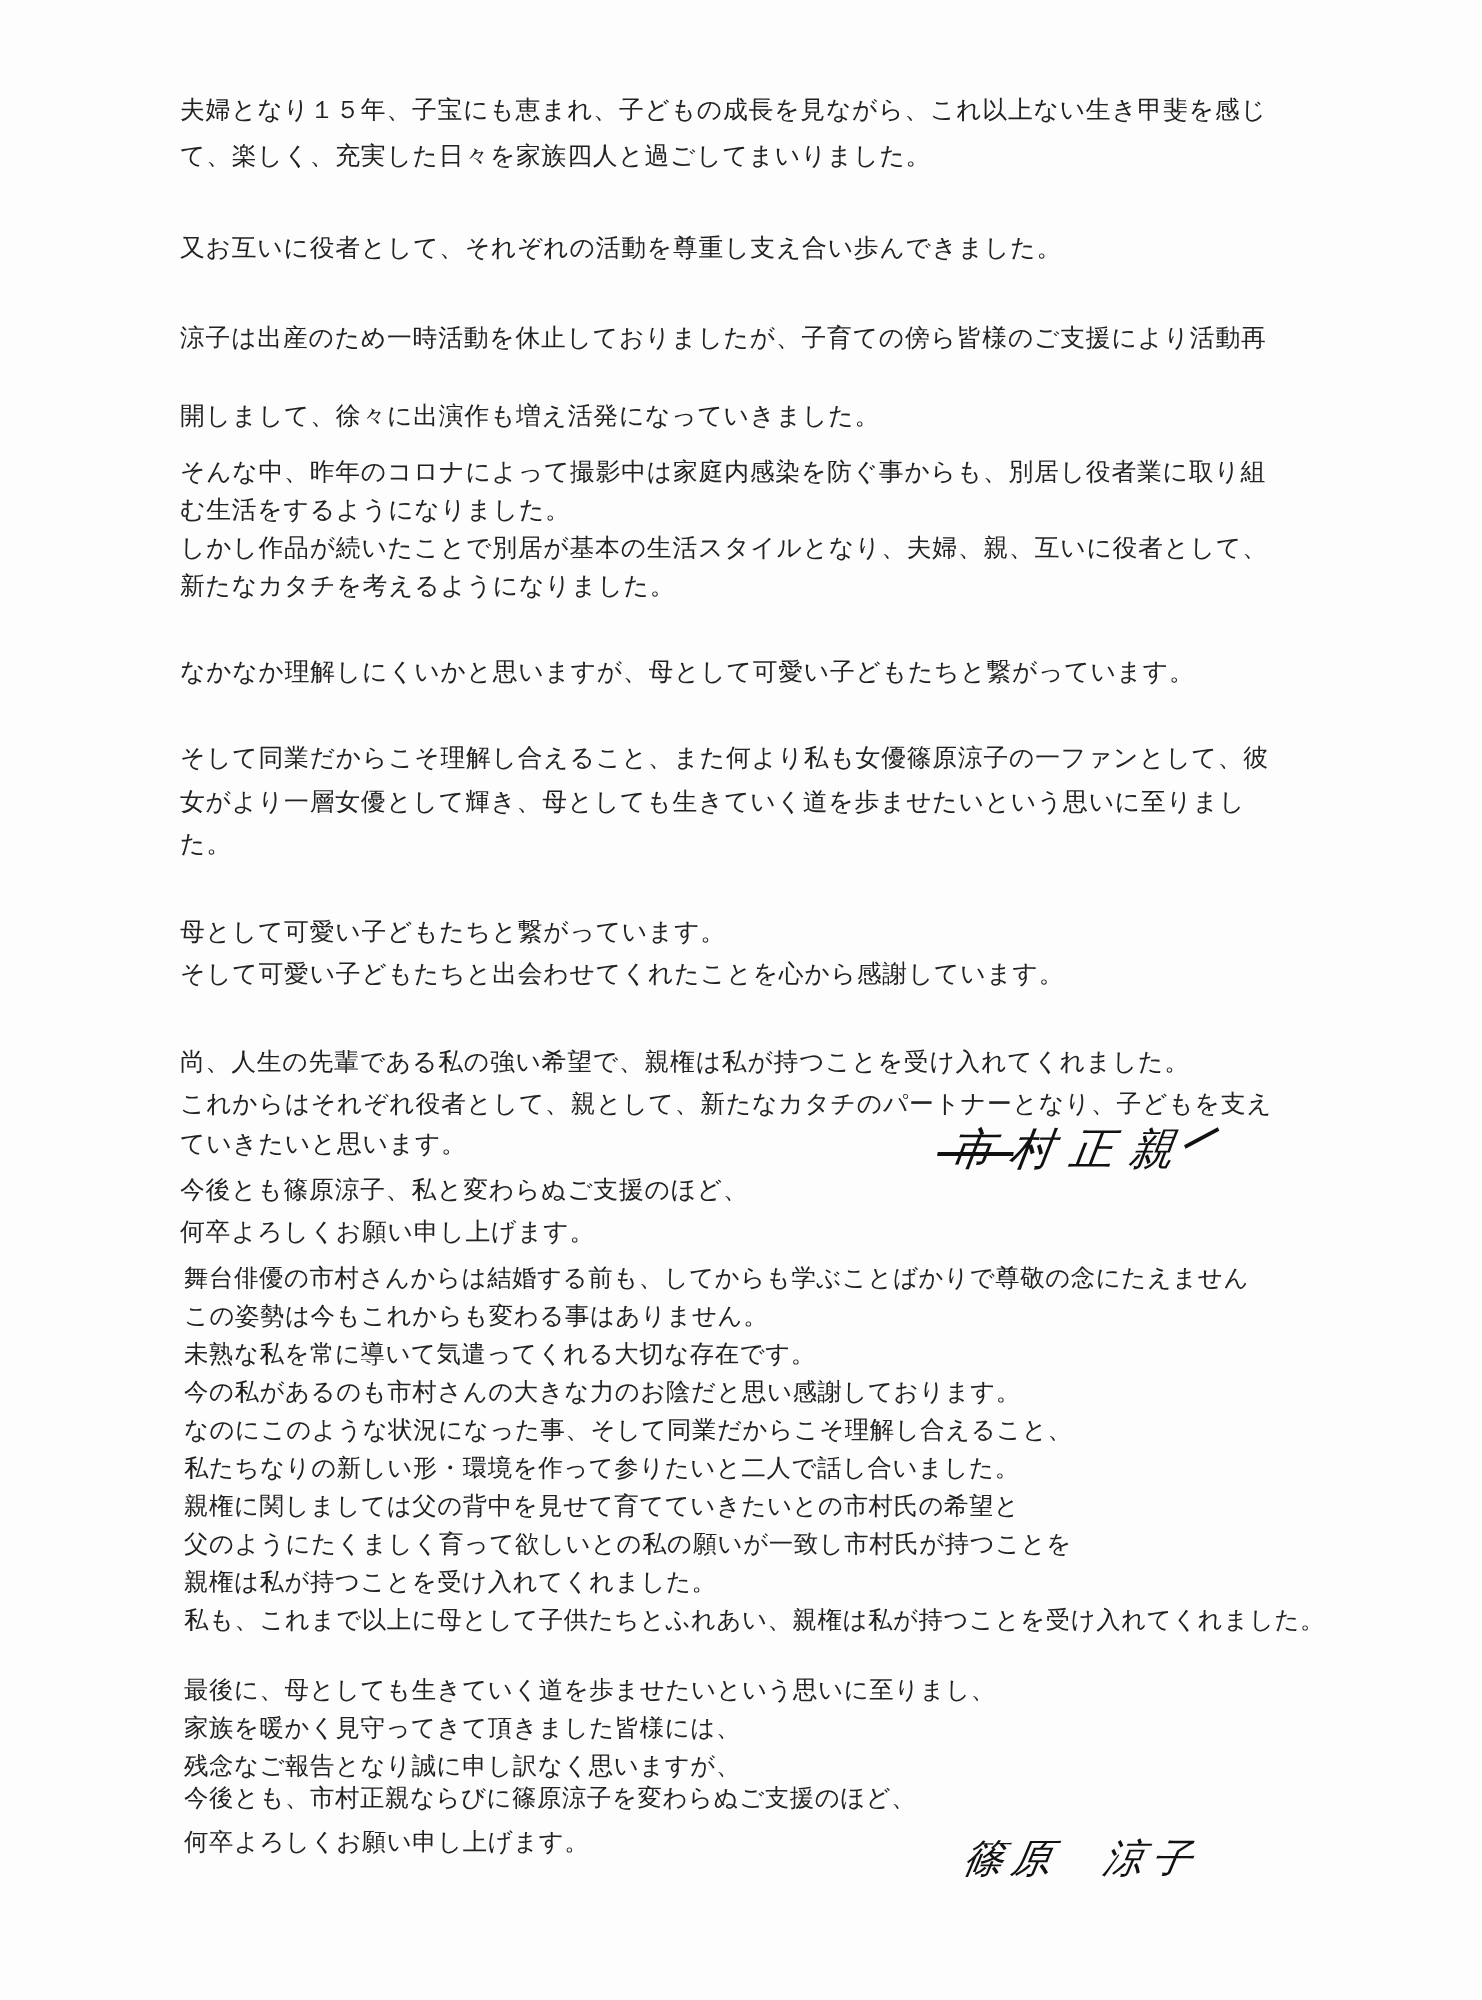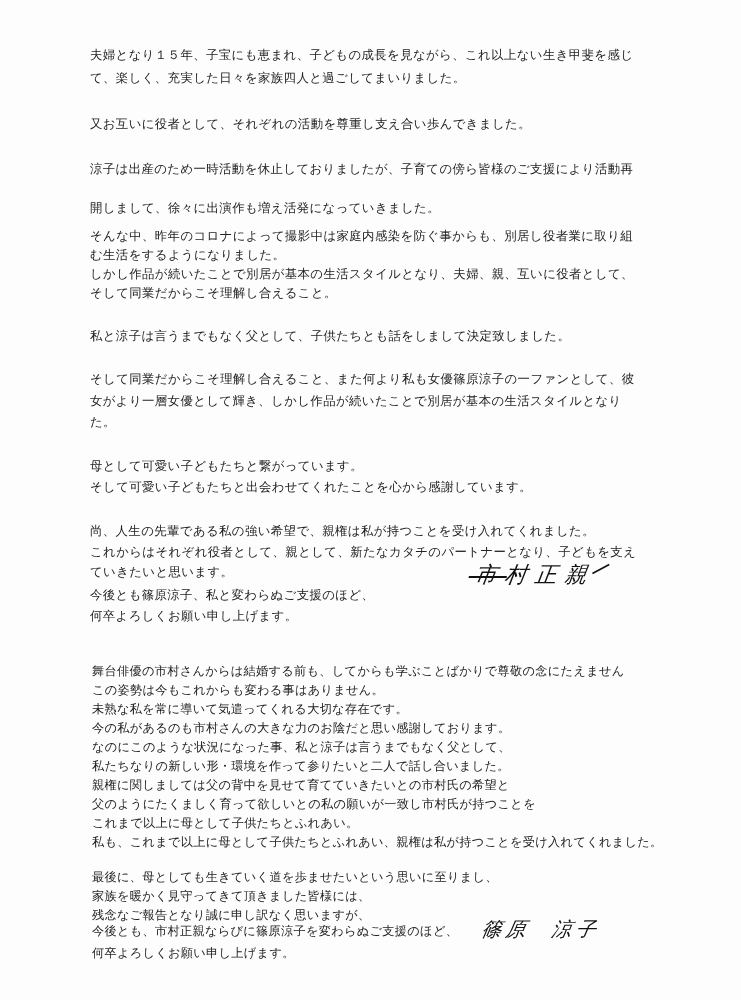--- a/index.html
+++ b/index.html
@@ -7,21 +7,21 @@
     width: 741px; height: 1000px; position: relative; overflow: hidden;
     font-family: "DejaVu Sans", "Liberation Sans", sans-serif;
     color: #1a1a1a;
   }
   .page { position: absolute; left: 0; top: 0; width: 741px; height: 1000px; background: #fdfdfd; }
   .line {
     position: absolute; left: 90px; white-space: nowrap;
     font-size: 12.4px; line-height: 18px; letter-spacing: 0.4px;
     color: #222;
   }
-  .line.s2 { left: 92px; font-size: 12.2px; letter-spacing: 0.3px; margin-top: 32px; }
+  .line.s2 { left: 92px; font-size: 12.2px; letter-spacing: 0.3px; }
   .sig {
     position: absolute; white-space: nowrap;
     font-family: "DejaVu Serif", "Liberation Serif", serif;
     color: #111; font-style: italic;
   }
   .sig-ichimura { left: 475px; top: 560px; font-size: 22px; letter-spacing: 8px; transform: skewX(-8deg); }
   .sig-ichimura::before {
     content: ""; position: absolute; left: -6px; top: 16px; width: 38px; height: 2px; background: #111;
   }
   .sig-ichimura::after {
@@ -41,51 +41,51 @@
     <div class="line" style="top:69px">て、楽しく、充実した日々を家族四人と過ごしてまいりました。</div>
 
     <div class="line" style="top:115px">又お互いに役者として、それぞれの活動を尊重し支え合い歩んできました。</div>
 
     <div class="line" style="top:160px">涼子は出産のため一時活動を休止しておりましたが、子育ての傍ら皆様のご支援により活動再</div>
     <div class="line" style="top:199px">開しまして、徐々に出演作も増え活発になっていきました。</div>
 
     <div class="line" style="top:227px">そんな中、昨年のコロナによって撮影中は家庭内感染を防ぐ事からも、別居し役者業に取り組</div>
     <div class="line" style="top:246px">む生活をするようになりました。</div>
     <div class="line" style="top:265px">しかし作品が続いたことで別居が基本の生活スタイルとなり、夫婦、親、互いに役者として、</div>
-    <div class="line" style="top:284px">そして同業だからこそ理解し合えること。</div>
+    <div class="line" style="top:284px">新たなカタチを考えるようになりました。</div>
 
-    <div class="line" style="top:327px">私と涼子は言うまでもなく父として、子供たちとも話をしまして決定致しました。</div>
+    <div class="line" style="top:327px">なかなか理解しにくいかと思いますが、母として可愛い子どもたちと繋がっています。</div>
 
     <div class="line" style="top:370px">そして同業だからこそ理解し合えること、また何より私も女優篠原涼子の一ファンとして、彼</div>
-    <div class="line" style="top:392px">女がより一層女優として輝き、しかし作品が続いたことで別居が基本の生活スタイルとなり</div>
+    <div class="line" style="top:392px">女がより一層女優として輝き、母としても生きていく道を歩ませたいという思いに至りまし</div>
     <div class="line" style="top:413px">た。</div>
 
     <div class="line" style="top:457px">母として可愛い子どもたちと繋がっています。</div>
     <div class="line" style="top:478px">そして可愛い子どもたちと出会わせてくれたことを心から感謝しています。</div>
 
     <div class="line" style="top:522px">尚、人生の先輩である私の強い希望で、親権は私が持つことを受け入れてくれました。</div>
     <div class="line" style="top:543px">これからはそれぞれ役者として、親として、新たなカタチのパートナーとなり、子どもを支え</div>
     <div class="line" style="top:563px">ていきたいと思います。</div>
 
     <div class="line" style="top:586px">今後とも篠原涼子、私と変わらぬご支援のほど、</div>
     <div class="line" style="top:607px">何卒よろしくお願い申し上げます。</div>
   </div>
 
   <div class="sig sig-ichimura" style="top:560px">市村正親</div>
 
   <div>
     <div class="line s2" style="top:630px">舞台俳優の市村さんからは結婚する前も、してからも学ぶことばかりで尊敬の念にたえません</div>
     <div class="line s2" style="top:649px">この姿勢は今もこれからも変わる事はありません。</div>
     <div class="line s2" style="top:668px">未熟な私を常に導いて気遣ってくれる大切な存在です。</div>
     <div class="line s2" style="top:687px">今の私があるのも市村さんの大きな力のお陰だと思い感謝しております。</div>
-    <div class="line s2" style="top:706px">なのにこのような状況になった事、私と涼子は言うまでもなく父として、</div>
+    <div class="line s2" style="top:706px">なのにこのような状況になった事、そして同業だからこそ理解し合えること、</div>
     <div class="line s2" style="top:725px">私たちなりの新しい形・環境を作って参りたいと二人で話し合いました。</div>
     <div class="line s2" style="top:744px">親権に関しましては父の背中を見せて育てていきたいとの市村氏の希望と</div>
     <div class="line s2" style="top:763px">父のようにたくましく育って欲しいとの私の願いが一致し市村氏が持つことを</div>
-    <div class="line s2" style="top:782px">これまで以上に母として子供たちとふれあい。</div>
+    <div class="line s2" style="top:782px">親権は私が持つことを受け入れてくれました。</div>
     <div class="line s2" style="top:801px">私も、これまで以上に母として子供たちとふれあい、親権は私が持つことを受け入れてくれました。</div>
 
     <div class="line s2" style="top:836px">最後に、母としても生きていく道を歩ませたいという思いに至りまし、</div>
     <div class="line s2" style="top:855px">家族を暖かく見守ってきて頂きました皆様には、</div>
     <div class="line s2" style="top:874px">残念なご報告となり誠に申し訳なく思いますが、</div>
     <div class="line s2" style="top:890px">今後とも、市村正親ならびに篠原涼子を変わらぬご支援のほど、</div>
     <div class="line s2" style="top:912px">何卒よろしくお願い申し上げます。</div>
   </div>
 
   <div class="sig sig-shinohara">

